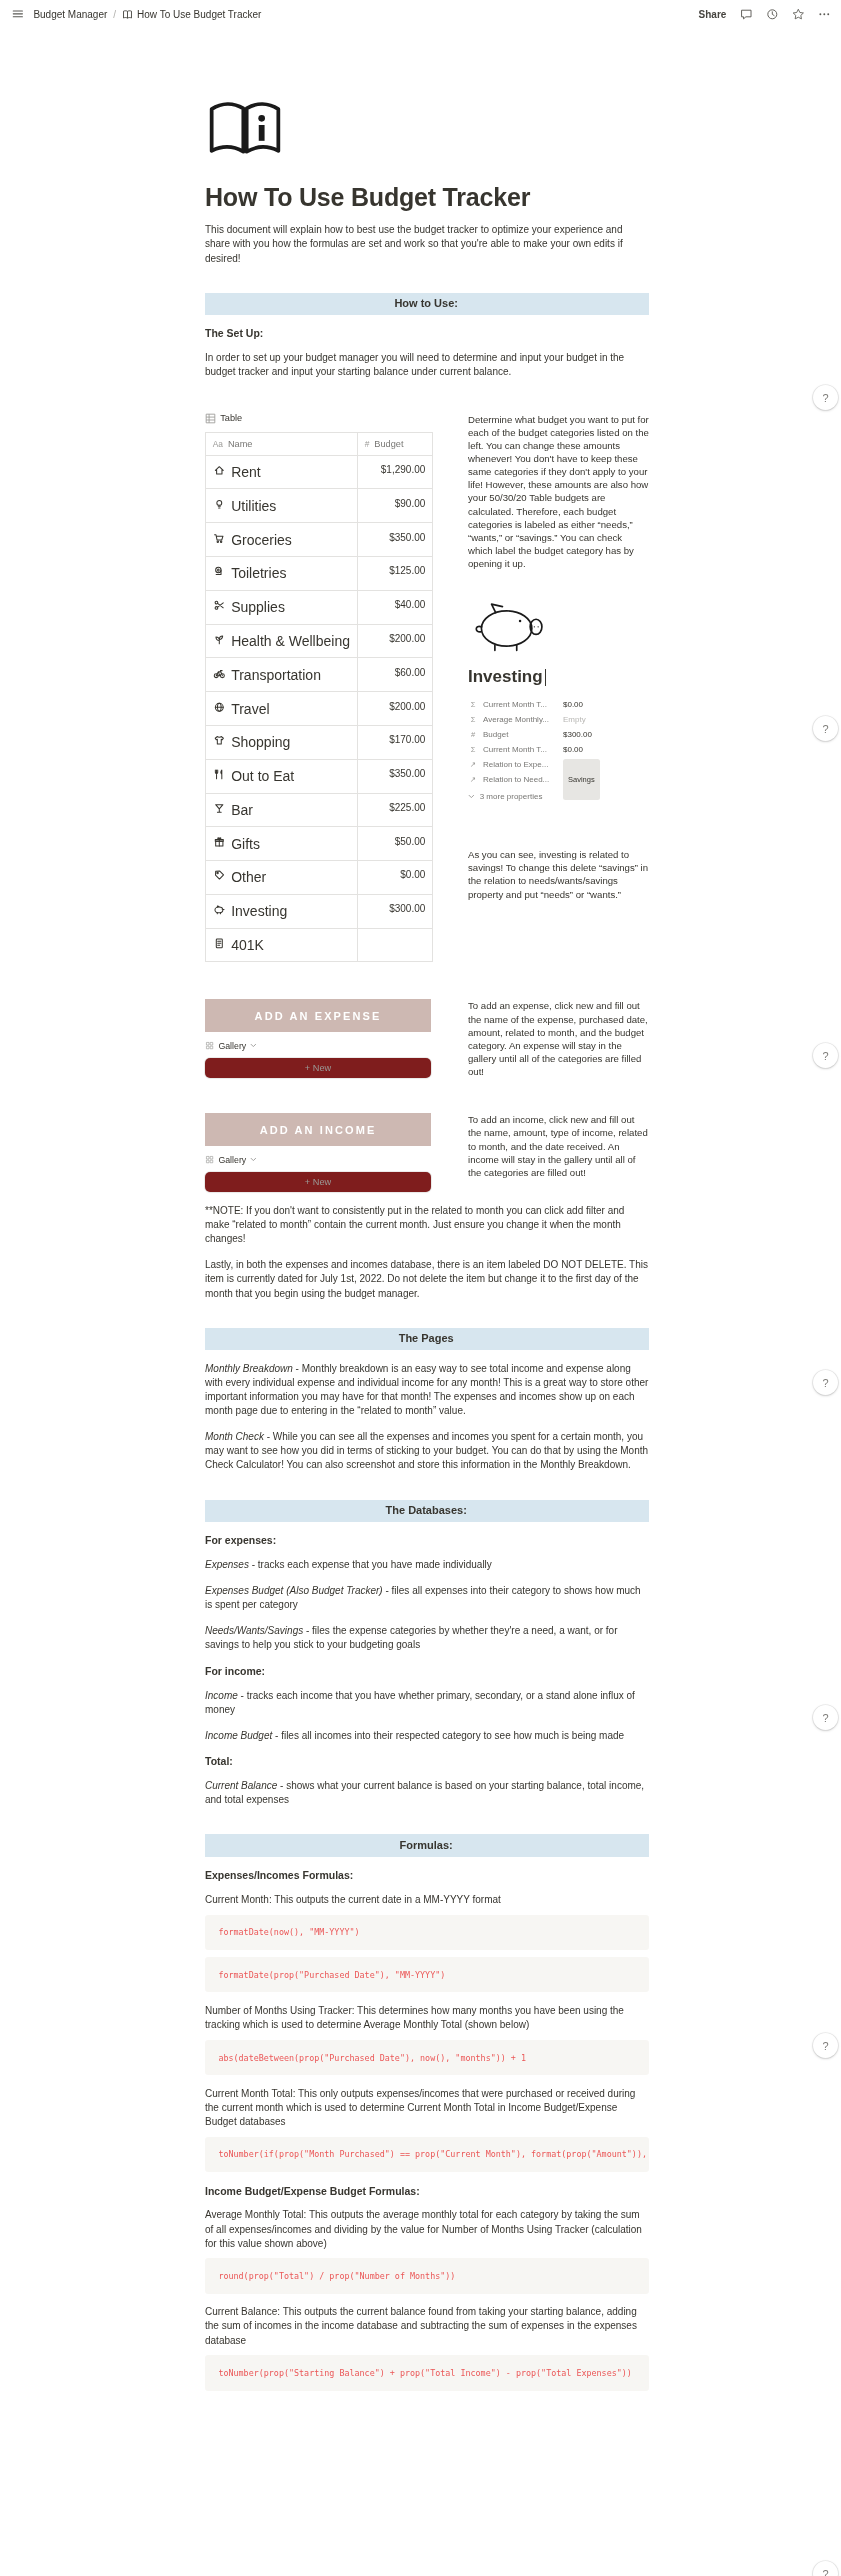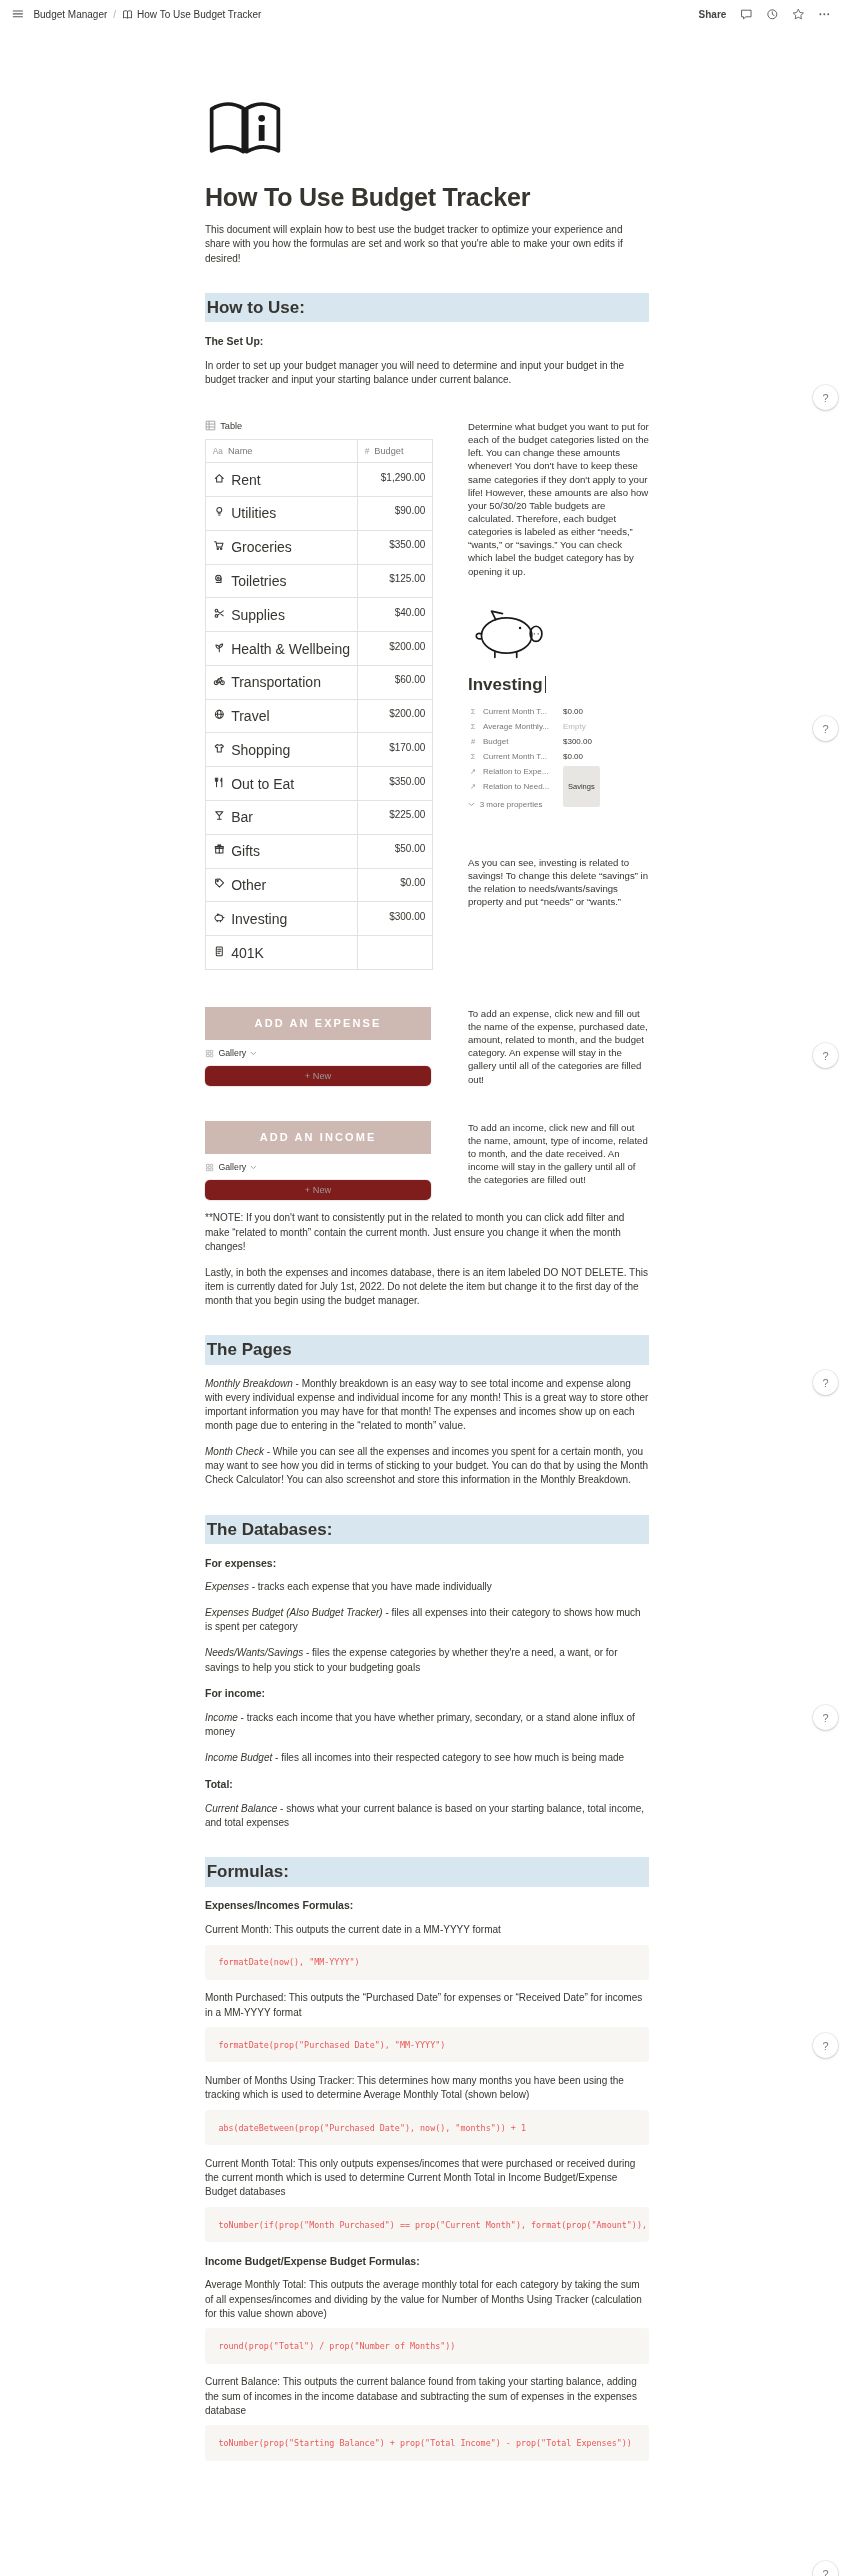--- a/index.html
+++ b/index.html
@@ -16,21 +16,21 @@
   .bc-page { display:flex; align-items:center; gap:4.2px; font-weight:400; }
   .tb-right { display:flex; align-items:center; gap:13.4px; color:#46443f; }
   .tb-icon { display:flex; align-items:center; }
   .tb-share { font-size:10px;font-weight:bold; }
 
   
   .content { width:444px; margin-left:205px; padding-top:70px; }
   .page-icon { width:80px; height:62px; }
   h1.title { font-size:25px; font-weight:700; margin-top:22px; letter-spacing:-0.2px; }
   p.body { font-size:10px; line-height:1.42; margin-top:11.7px; }
-  .callout-h { font-size:17px; font-weight:700; background:#d7e6ef; padding:4.2px 3.3px 4.2px 1.7px; margin-top:27px; line-height:1.25; }
+  .callout-h { font-size:11px; font-weight:700; background:#d7e6ef; padding:4.2px 3.3px 4.2px 1.7px; margin-top:27px; line-height:1.25;text-align:center; }
   h3.sub { font-size:10.5px; font-weight:700; margin-top:12.6px; }
   .mt-lg { margin-top:28.5px; }
   .mt-md { margin-top:20px; }
   em.lead { font-style:italic; }
 
   
   .cols { display:flex; gap:37px; }
   .region1 { margin-top:33px; }
   .region2 { margin-top:37px; }
   .region3 { margin-top:35px; }
@@ -478,21 +478,20 @@
     <p class="body"><em class="lead">Income Budget</em><span> - files all incomes into their respected category to see how much is being made</span></p>
 
     <h3 class="sub mt-md">Total:</h3>
     <p class="body"><em class="lead">Current Balance</em><span> - shows what your current balance is based on your starting balance, total income, and total expenses</span></p>
 
     <h2 class="callout-h">Formulas:</h2>
 
     <h3 class="sub">Expenses/Incomes Formulas:</h3>
     <p class="body f-desc">Current Month: This outputs the current date in a MM-YYYY format</p>
     <pre class="code">formatDate(now(), "MM-YYYY")</pre>
-    <p class="body f-desc">Month Purchased: This outputs the “Purchased Date” for expenses or “Received Date” for incomes in a MM-YYYY format</p>
     <pre class="code">formatDate(prop("Purchased Date"), "MM-YYYY")</pre>
     <p class="body f-desc">Number of Months Using Tracker: This determines how many months you have been using the tracking which is used to determine Average Monthly Total (shown below)</p>
     <pre class="code">abs(dateBetween(prop("Purchased Date"), now(), "months")) + 1</pre>
     <p class="body f-desc">Current Month Total: This only outputs expenses/incomes that were purchased or received during the current month which is used to determine Current Month Total in Income Budget/Expense Budget databases</p>
     <pre class="code">toNumber(if(prop("Month Purchased") == prop("Current Month"), format(prop("Amount")), "0"))</pre>
 
     <h3 class="sub mt-md">Income Budget/Expense Budget Formulas:</h3>
     <p class="body f-desc">Average Monthly Total: This outputs the average monthly total for each category by taking the sum of all expenses/incomes and dividing by the value for Number of Months Using Tracker (calculation for this value shown above)</p>
     <pre class="code">round(prop("Total") / prop("Number of Months"))</pre>
     <p class="body f-desc">Current Balance: This outputs the current balance found from taking your starting balance, adding the sum of incomes in the income database and subtracting the sum of expenses in the expenses database</p>

